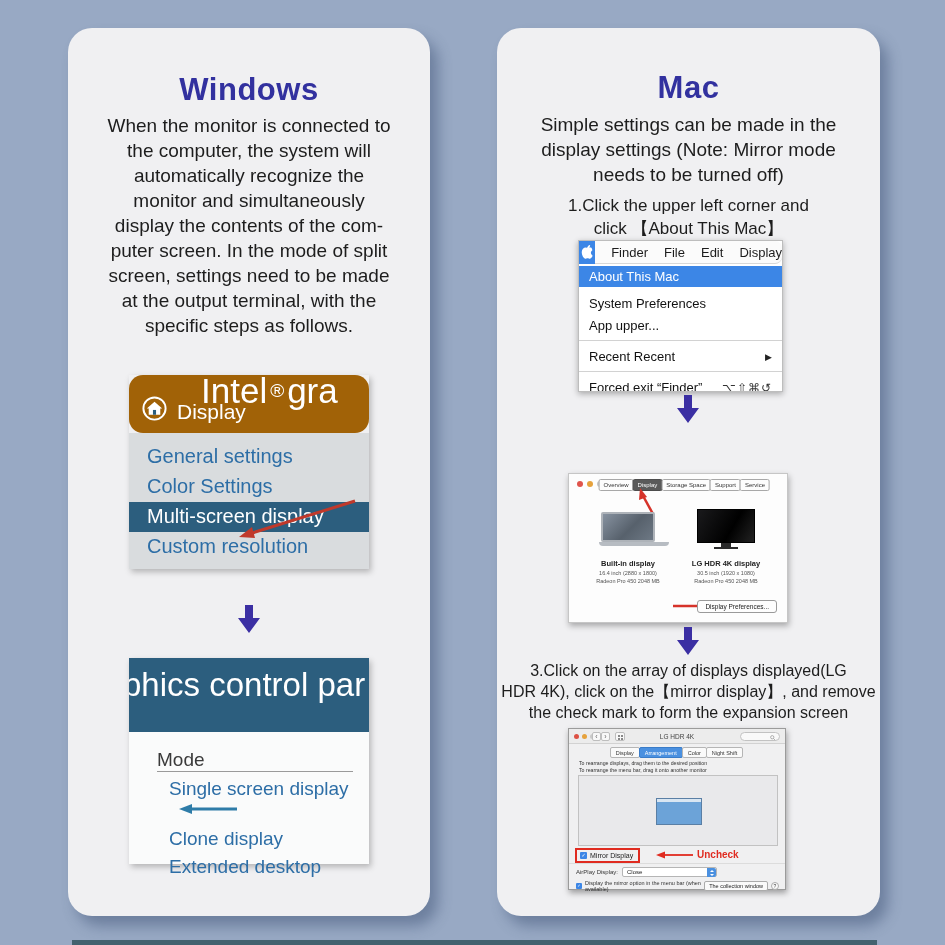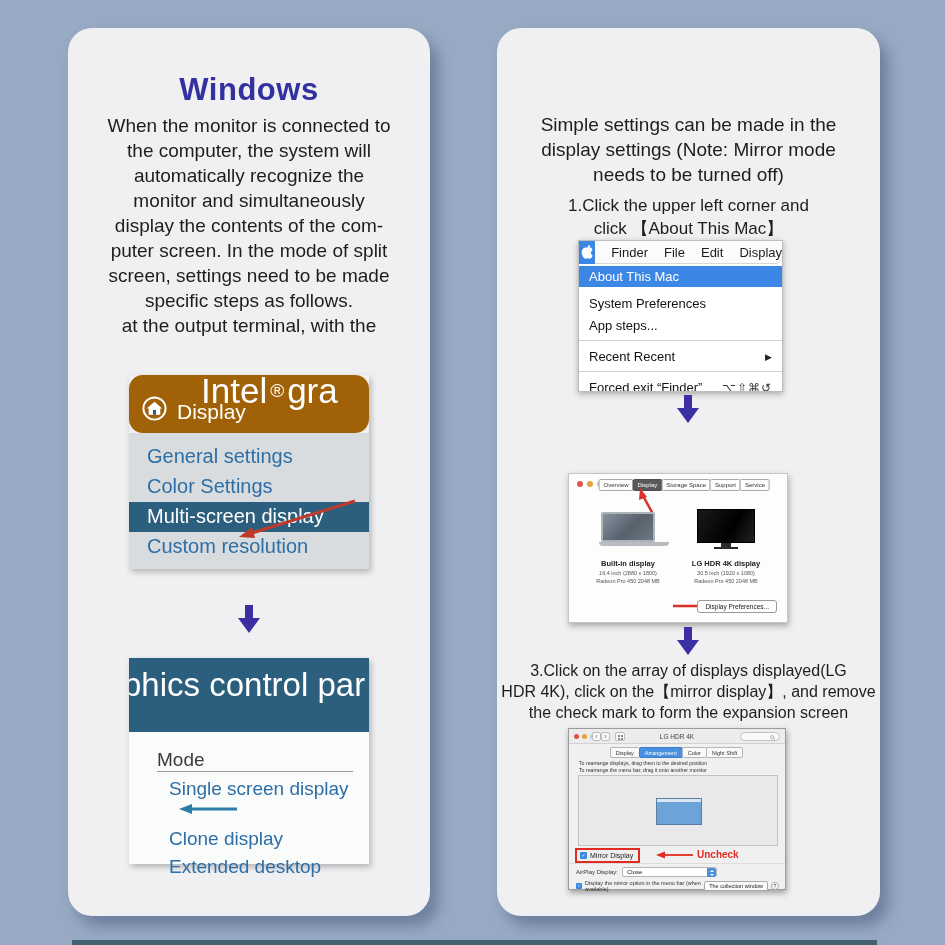--- a/index.html
+++ b/index.html
@@ -136,22 +136,22 @@
   <div class="panel-title">Windows</div>
 
   <div class="intro" style="top:85px;">
     <div>When the monitor is connected to</div>
     <div>the computer, the system will</div>
     <div>automatically recognize the</div>
     <div>monitor and simultaneously</div>
     <div>display the contents of the com-</div>
     <div>puter screen. In the mode of split</div>
     <div>screen, settings need to be made</div>
+    <div>at the output terminal, with the</div>
     <div>specific steps as follows.</div>
-    <div>at the output terminal, with the</div>
   </div>
 
   <div class="intel-shot">
     <div class="intel-header">
       <div class="intel-big"><span>Intel</span><span class="reg">®</span><span>gra</span></div>
       <span class="home-icon">
         <svg width="27" height="27" viewBox="0 0 28 28">
           <circle cx="14" cy="14" r="11.5" fill="none" stroke="#fff" stroke-width="2"></circle>
           <path d="M14 7 L22 14 H20 V20.5 H8 V14 H6 Z" fill="#fff"></path>
           <rect x="12.4" y="15.5" width="3.2" height="5" fill="#2c5e7e"></rect>
@@ -185,20 +185,21 @@
             <line x1="60" y1="6" x2="12" y2="6" stroke="#2e7ca8" stroke-width="3"></line>
             <polygon points="2,6 15,1 15,11" fill="#2e7ca8"></polygon>
           </svg></div>
       <div class="mode-item">Clone display</div>
       <div class="mode-item">Extended desktop</div>
     </div>
   </div>
 </div>
 
 <div class="card mac">
+  <div class="panel-title" style="top:42px;">Mac</div>
 
   <div class="intro" style="top:84px;">
     <div>Simple settings can be made in the</div>
     <div>display settings (Note: Mirror mode</div>
     <div>needs to be turned off)</div>
   </div>
 
   <div class="step-text" style="top:166px;">
     <div>1.Click the upper left corner and</div>
     <div>click 【About This Mac】</div>
@@ -212,21 +213,21 @@
         </svg>
       </div>
       <span class="mitem">Finder</span>
       <span class="mitem">File</span>
       <span class="mitem">Edit</span>
       <span class="mitem">Display</span>
     </div>
     <div class="dd-selected">About This Mac</div>
     <div style="height:5px"></div>
     <div class="dd-item">System Preferences</div>
-    <div class="dd-item">App steps...</div>
+    <div class="dd-item">App upper...</div>
     <div class="dd-sep"></div>
     <div class="dd-row">
       <span>Recent Recent</span>
       <span class="sub">▶</span>
     </div>
     <div class="dd-sep"></div>
     <div class="dd-row">
       <span>Forced exit “Finder”</span>
       <span class="dd-shortcut">⌥⇧⌘↺</span>
     </div>

